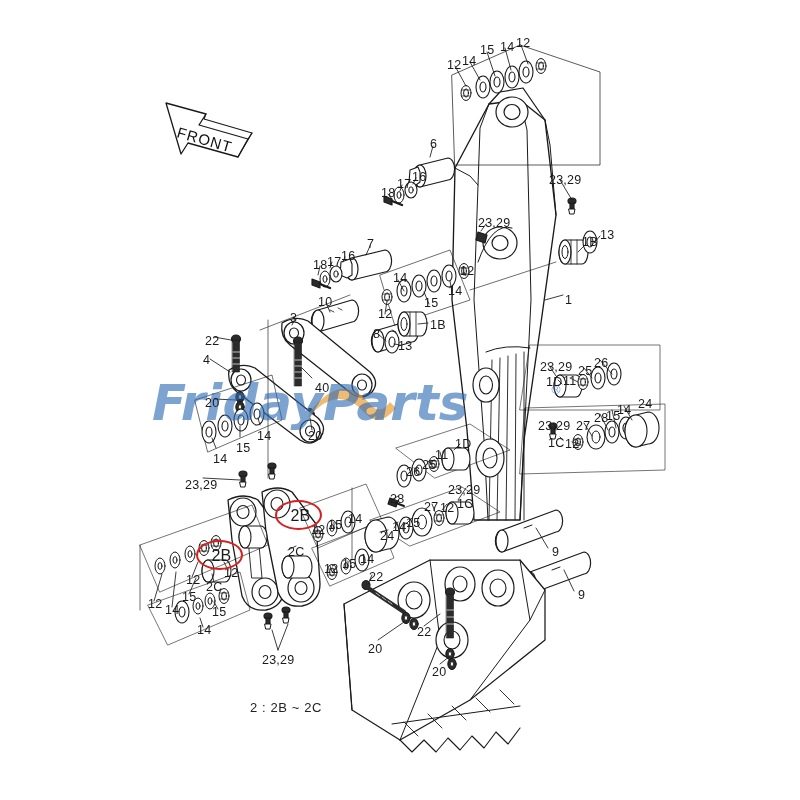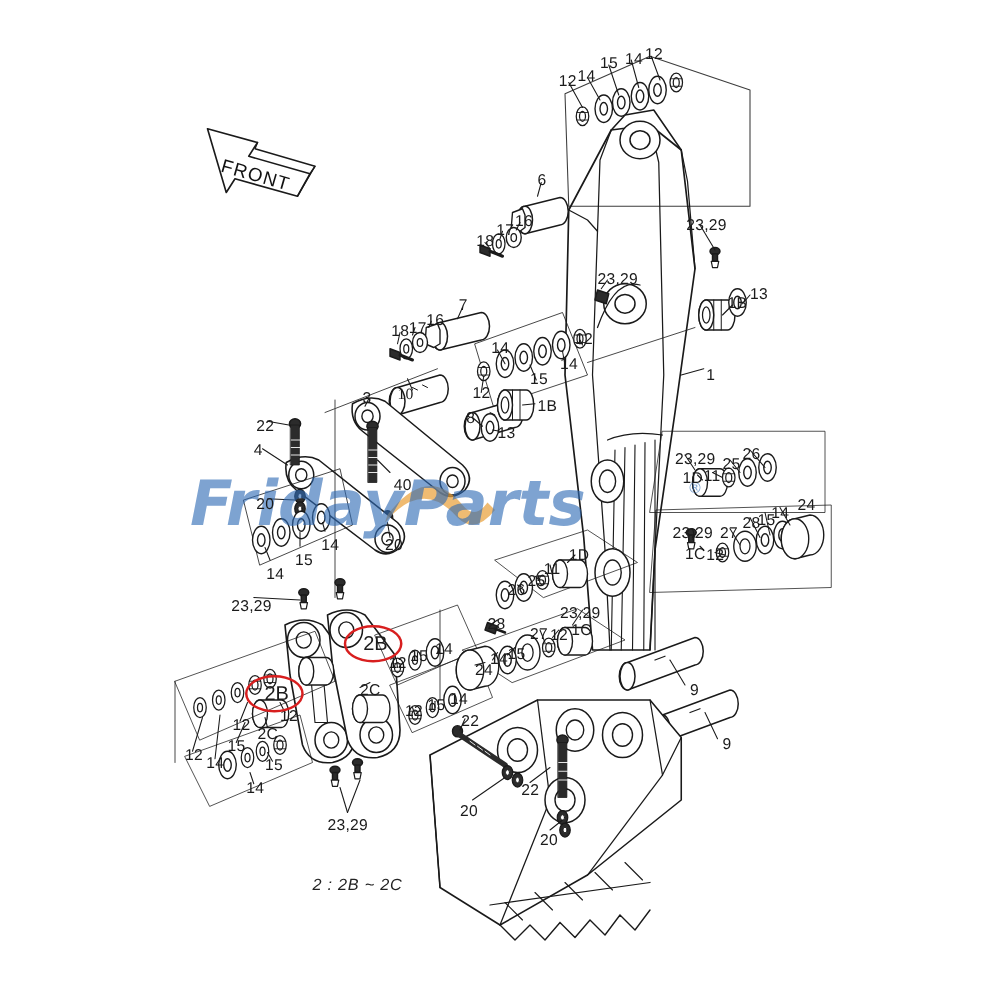--- a/index.html
+++ b/index.html
@@ -1,21 +1,21 @@
 <!DOCTYPE html>
 <html><head>
 <meta charset="utf-8">
 <title>Parts Diagram</title>
 <style>
   html,body{margin:0;padding:0;background:#ffffff;}
   body{width:800px;height:800px;font-family:"Liberation Sans",sans-serif;overflow:hidden;}
   #stage{position:relative;width:800px;height:800px;background:#fff;}
   svg#diagram{position:absolute;left:0;top:0;width:800px;height:800px;}
   .lbl{position:absolute;font-family:"Liberation Sans",sans-serif;font-size:12.5px;color:#1b1b1b;white-space:nowrap;letter-spacing:.2px;}
-  .caption{position:absolute;font-size:13px;color:#222;letter-spacing:.6px;font-style:italic;}
+  .caption{position:absolute;font-size:13px;color:#222;letter-spacing:.6px;}
   .hl{position:absolute;border:2.5px solid #d81f1f;border-radius:50%;box-sizing:border-box;}
   .hl-txt{position:absolute;font-size:16px;color:#1b1b1b;white-space:nowrap;}
   .wm{position:absolute;left:152px;top:374px;width:420px;height:60px;pointer-events:none;}
   .wm-txt{font-family:"DejaVu Sans",sans-serif;font-weight:bold;font-style:italic;font-size:50px;fill:#2f6bb5;opacity:.62;}
   .wm-sw{fill:#e9a13b;opacity:.72;}
   .wm-reg{font-size:12px;fill:#2f6bb5;opacity:.6;font-family:"DejaVu Sans",sans-serif;}
   .front-txt{font-family:"Liberation Sans",sans-serif;font-size:15px;fill:#111;letter-spacing:1px;}
 </style>
 </head>
 <body>
@@ -492,21 +492,21 @@
       <div class="lbl" style="left: 381px; top: 186px;">18</div>
       <div class="lbl" style="left: 549px; top: 173px;">23,29</div>
       <div class="lbl" style="left: 582px; top: 235px;">1B</div>
       <div class="lbl" style="left: 600px; top: 228px;">13</div>
       <div class="lbl" style="left: 478px; top: 216px;">23,29</div>
       <div class="lbl" style="left: 565px; top: 293px;">1</div>
       <div class="lbl" style="left: 367px; top: 237px;">7</div>
       <div class="lbl" style="left: 341px; top: 249px;">16</div>
       <div class="lbl" style="left: 327px; top: 255px;">17</div>
       <div class="lbl" style="left: 313px; top: 258px;">18</div>
-      <div class="lbl" style="left: 318px; top: 308px; font-family: Liberation Serif, serif;">10</div>
+      <div class="lbl" style="left: 318px; top: 295px;">10</div>
       <div class="lbl" style="left: 393px; top: 271px;">14</div>
       <div class="lbl" style="left: 378px; top: 307px;">12</div>
       <div class="lbl" style="left: 424px; top: 296px;">15</div>
       <div class="lbl" style="left: 448px; top: 284px;">14</div>
       <div class="lbl" style="left: 460px; top: 264px;">12</div>
       <div class="lbl" style="left: 430px; top: 318px;">1B</div>
       <div class="lbl" style="left: 398px; top: 339px;">13</div>
       <div class="lbl" style="left: 290px; top: 311px;">3</div>
       <div class="lbl" style="left: 373px; top: 327px;">8</div>
       <div class="lbl" style="left: 315px; top: 381px;">40</div>

